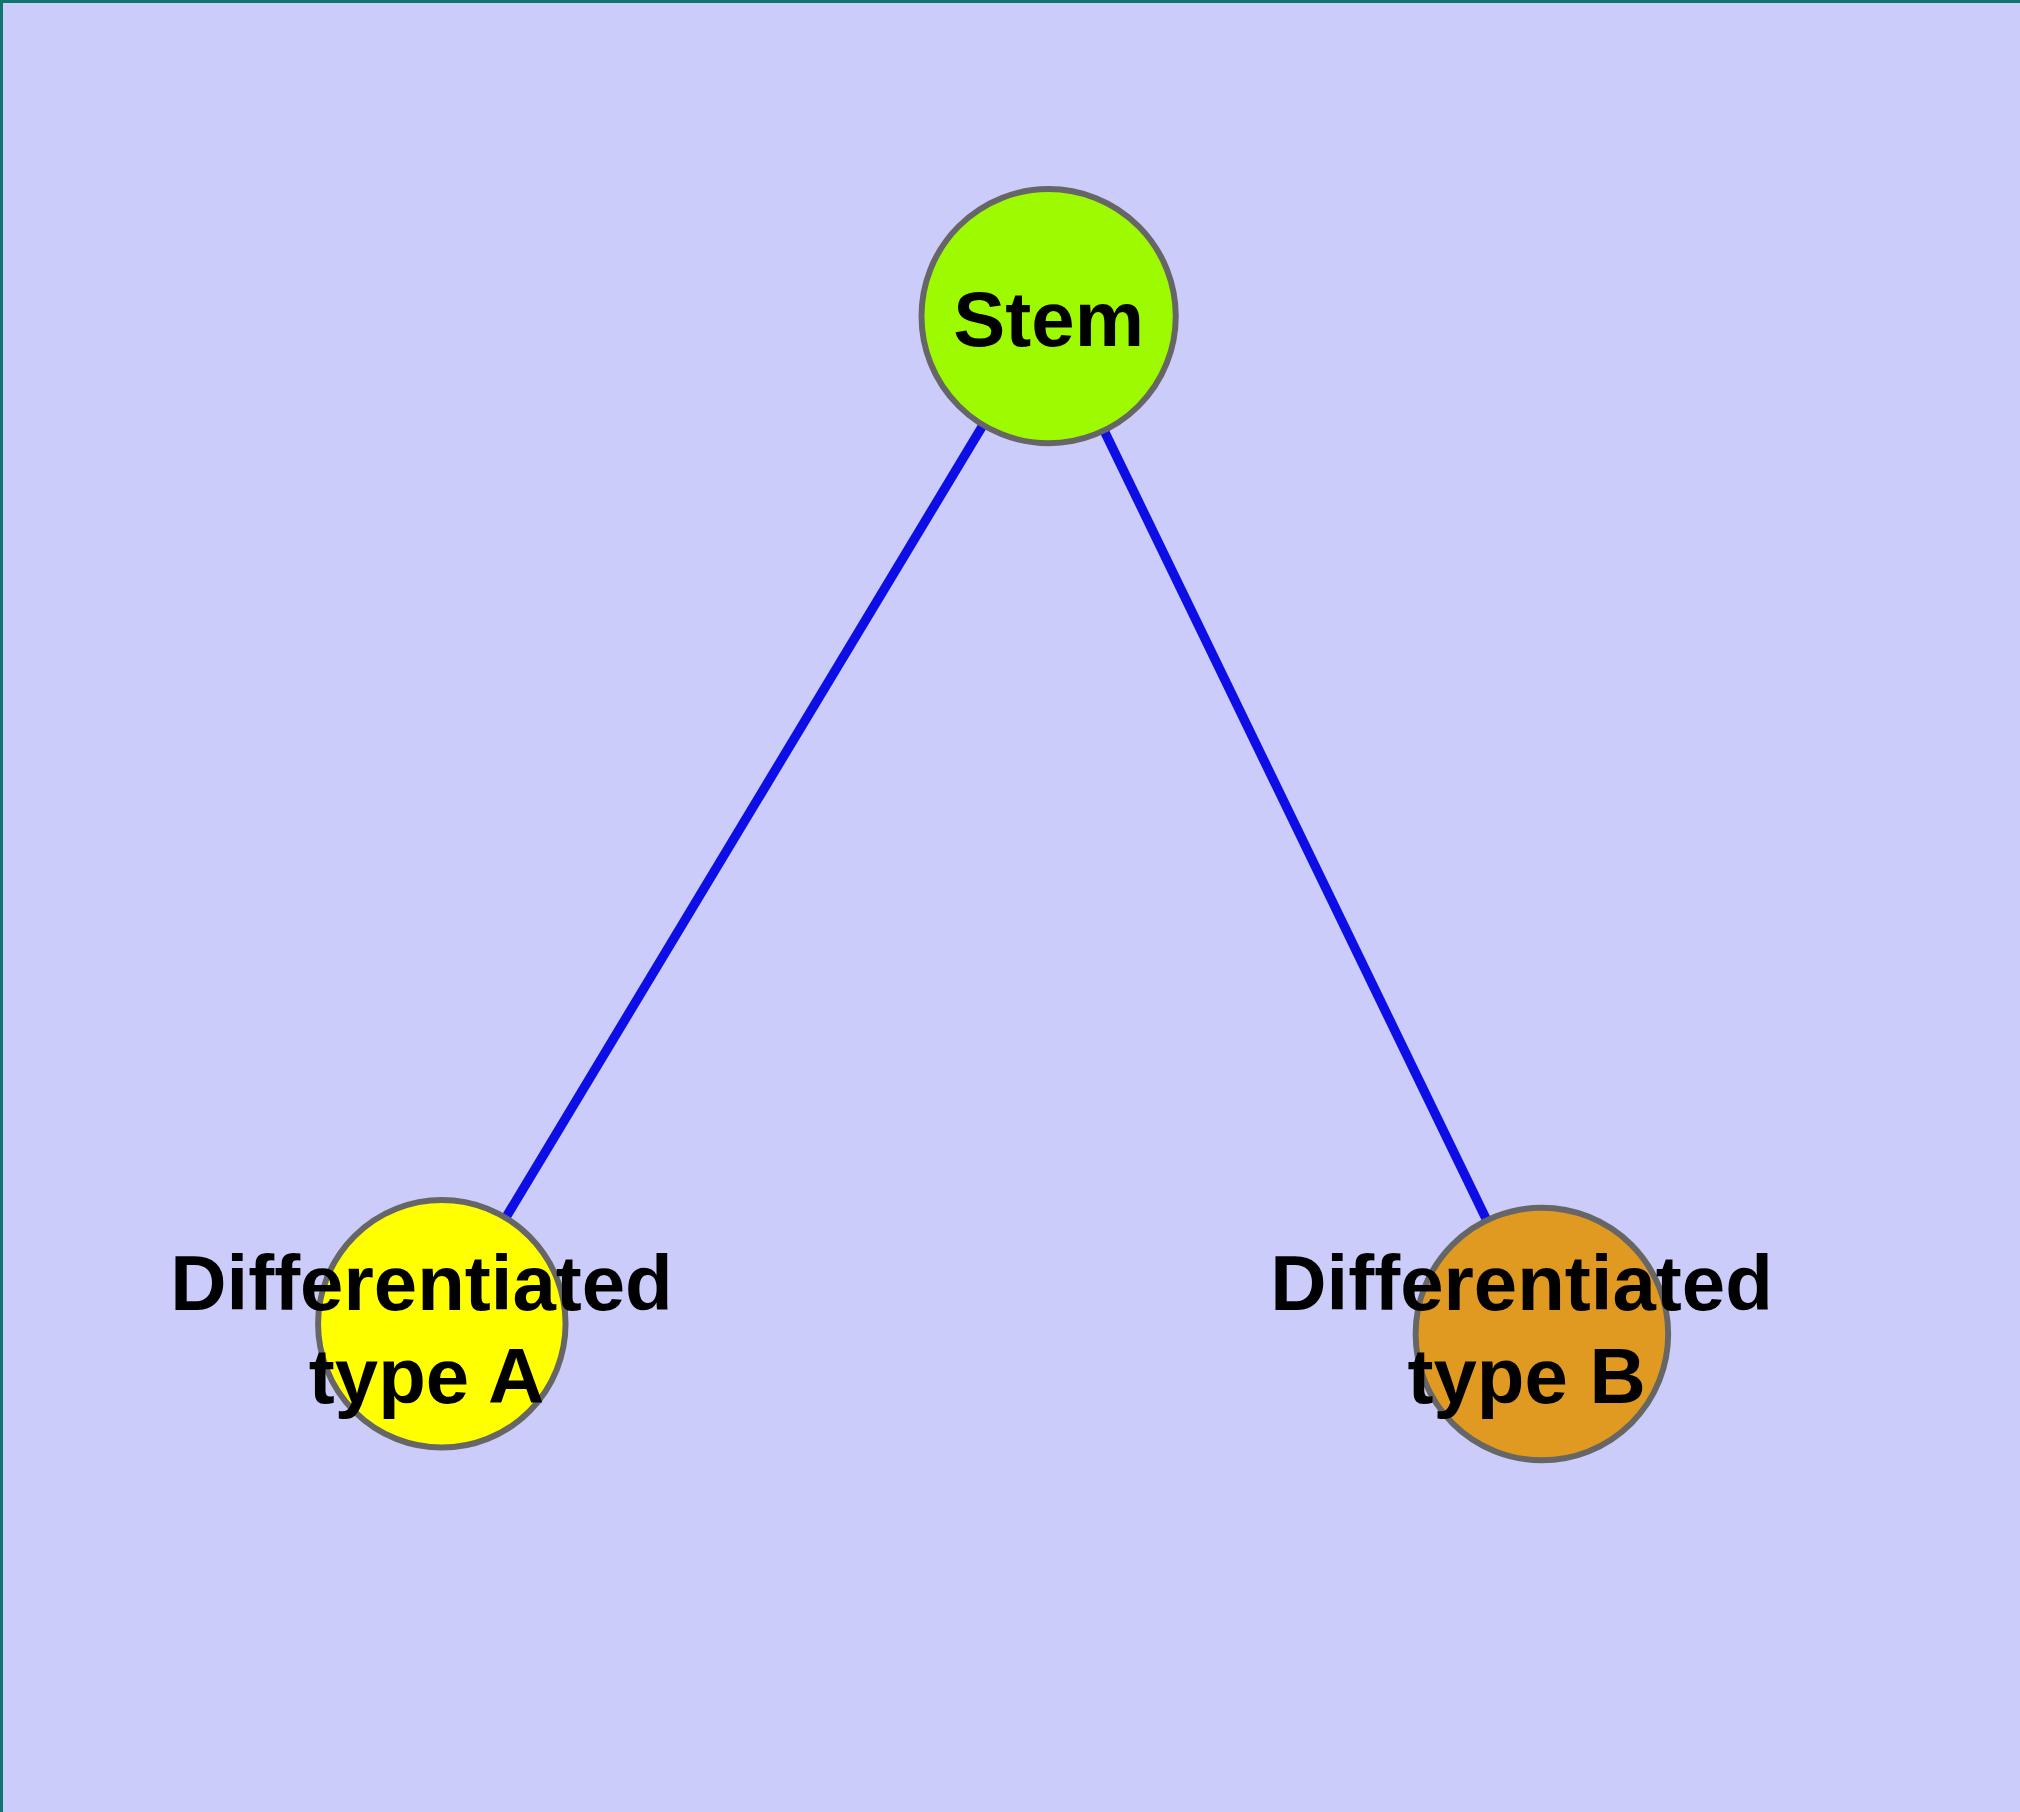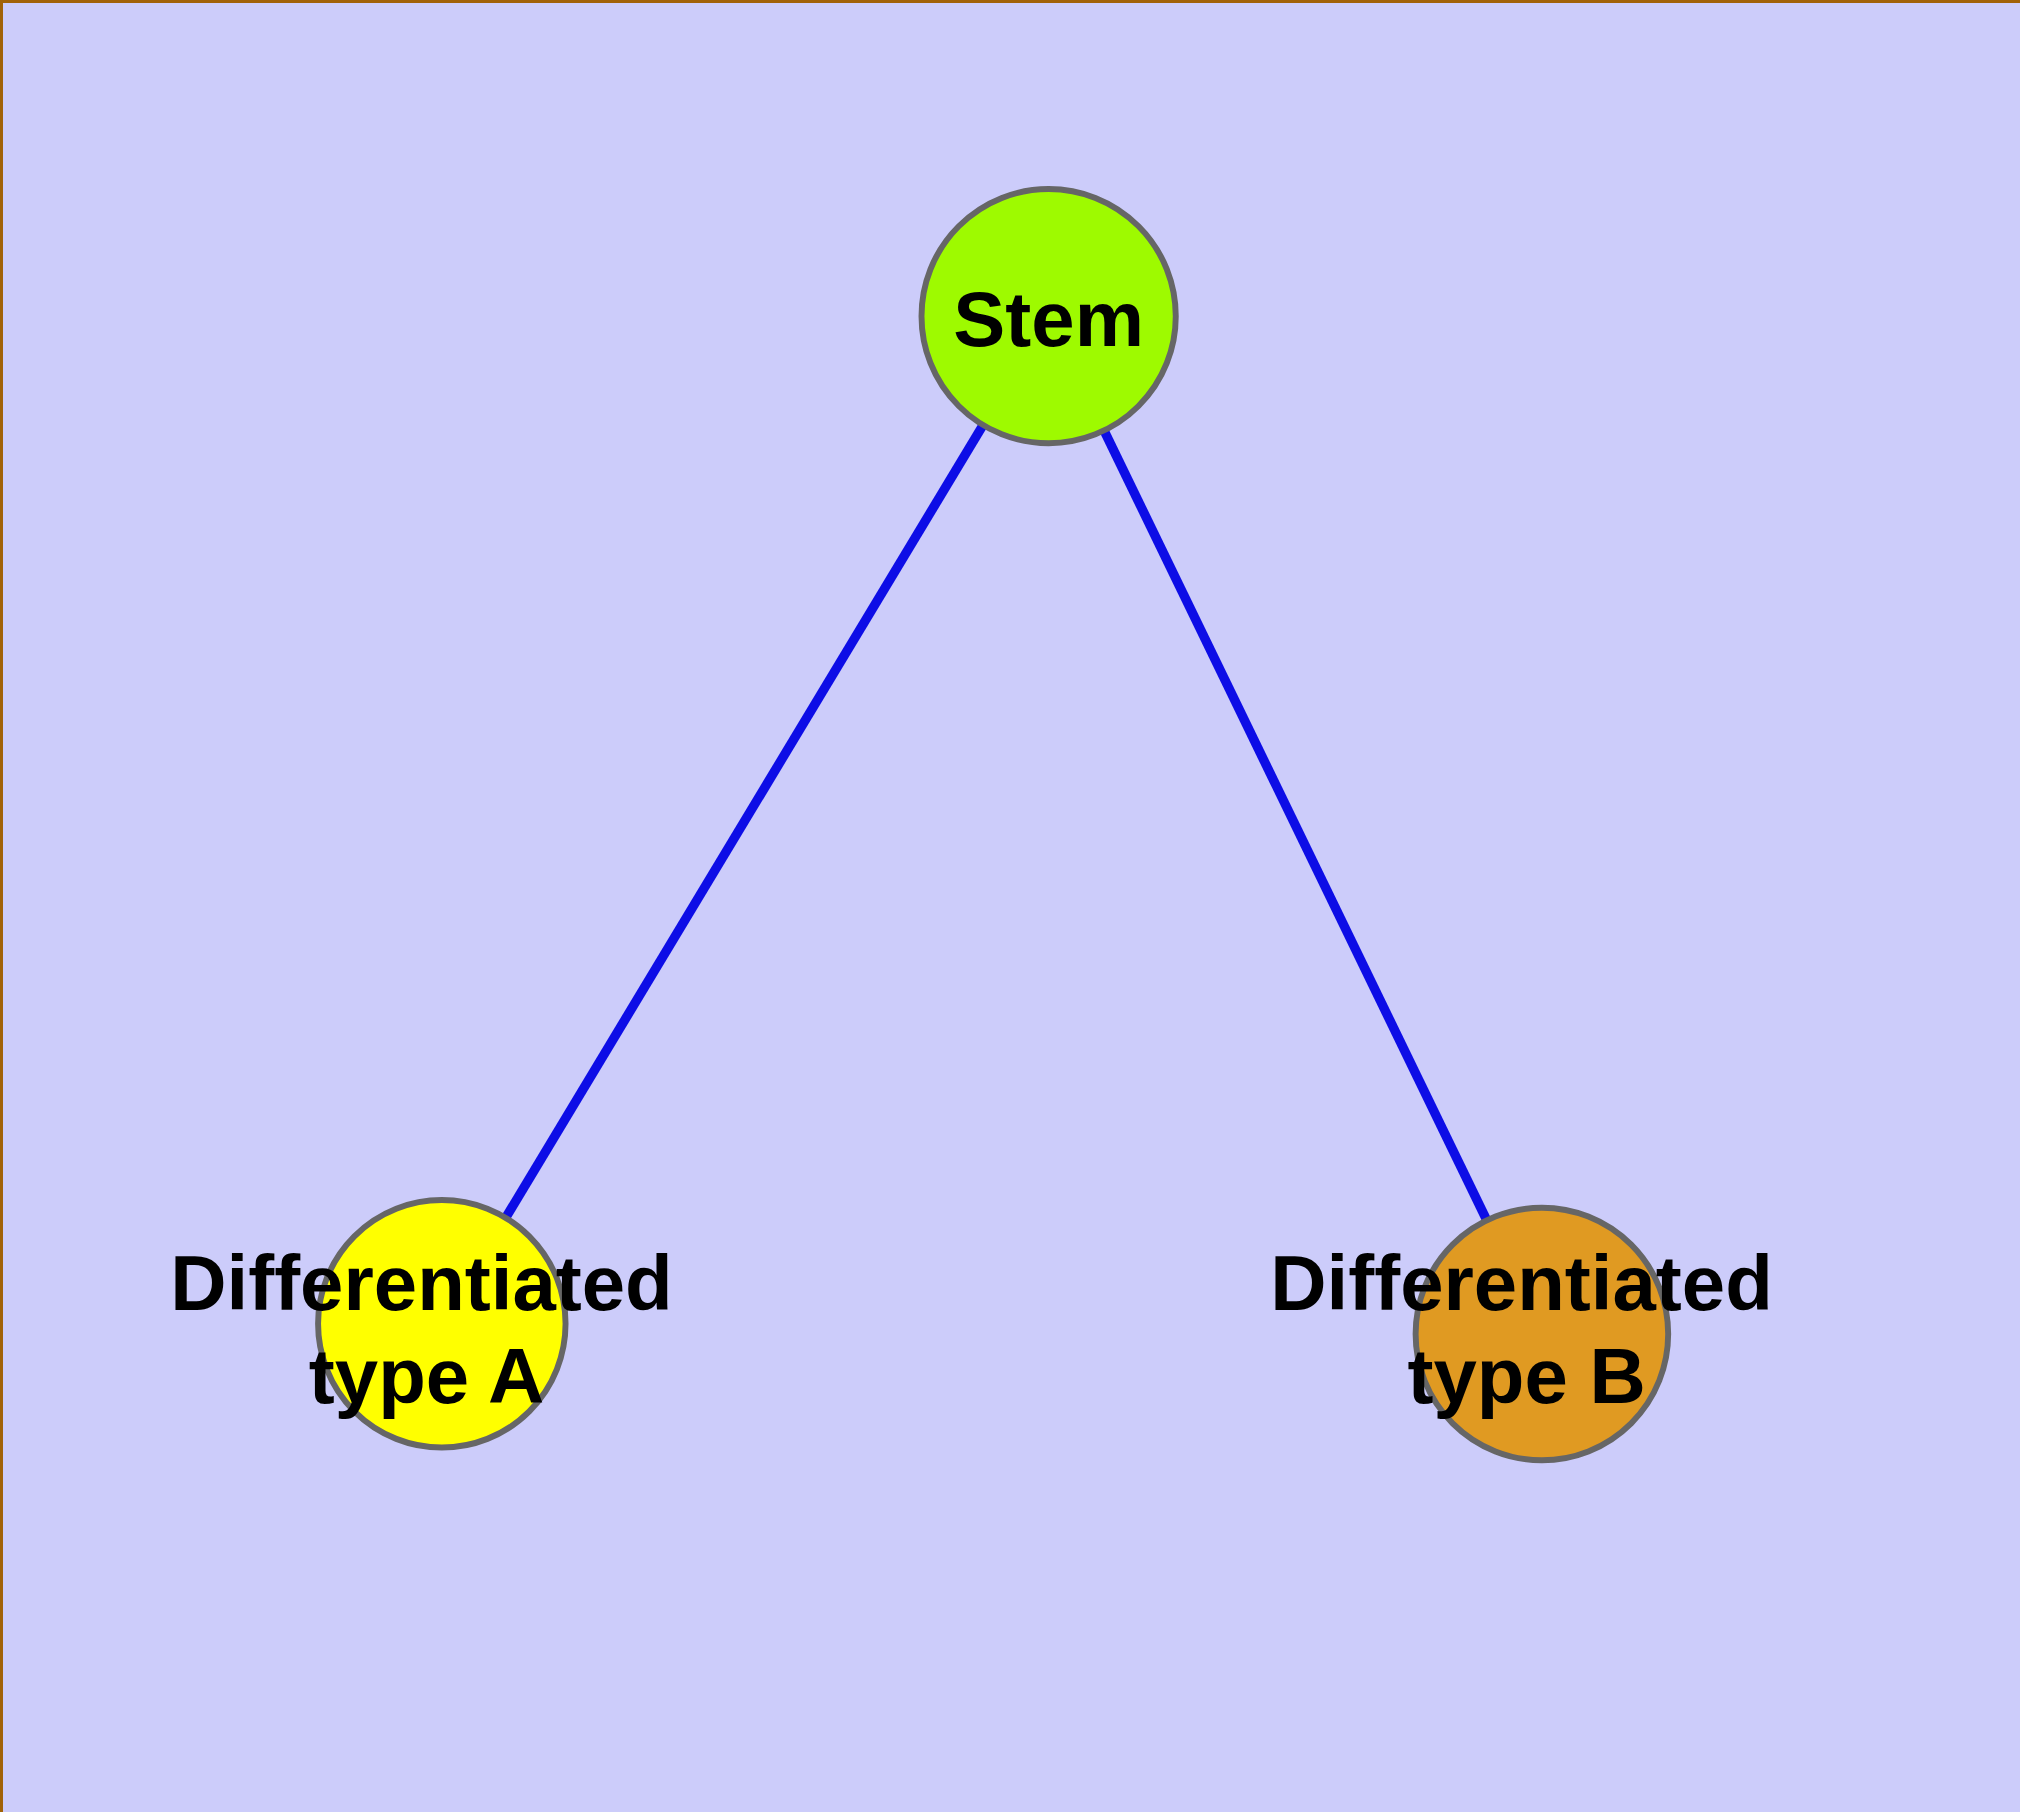--- a/index.html
+++ b/index.html
@@ -5,21 +5,21 @@
 <style>
   html, body {
     margin: 0;
     padding: 0;
     background: #ffffff;
   }
   #stage {
     position: relative;
     width: 2021px;
     height: 1812px;
-    background: #a16207;
+    background: #0f766e;
     overflow: hidden;
   }
   #canvas {
     position: absolute;
     left: 2.5px;
     top: 3.4px;
     width: 2018px;
     height: 1809px;
     background: #ccccfa;
   }

